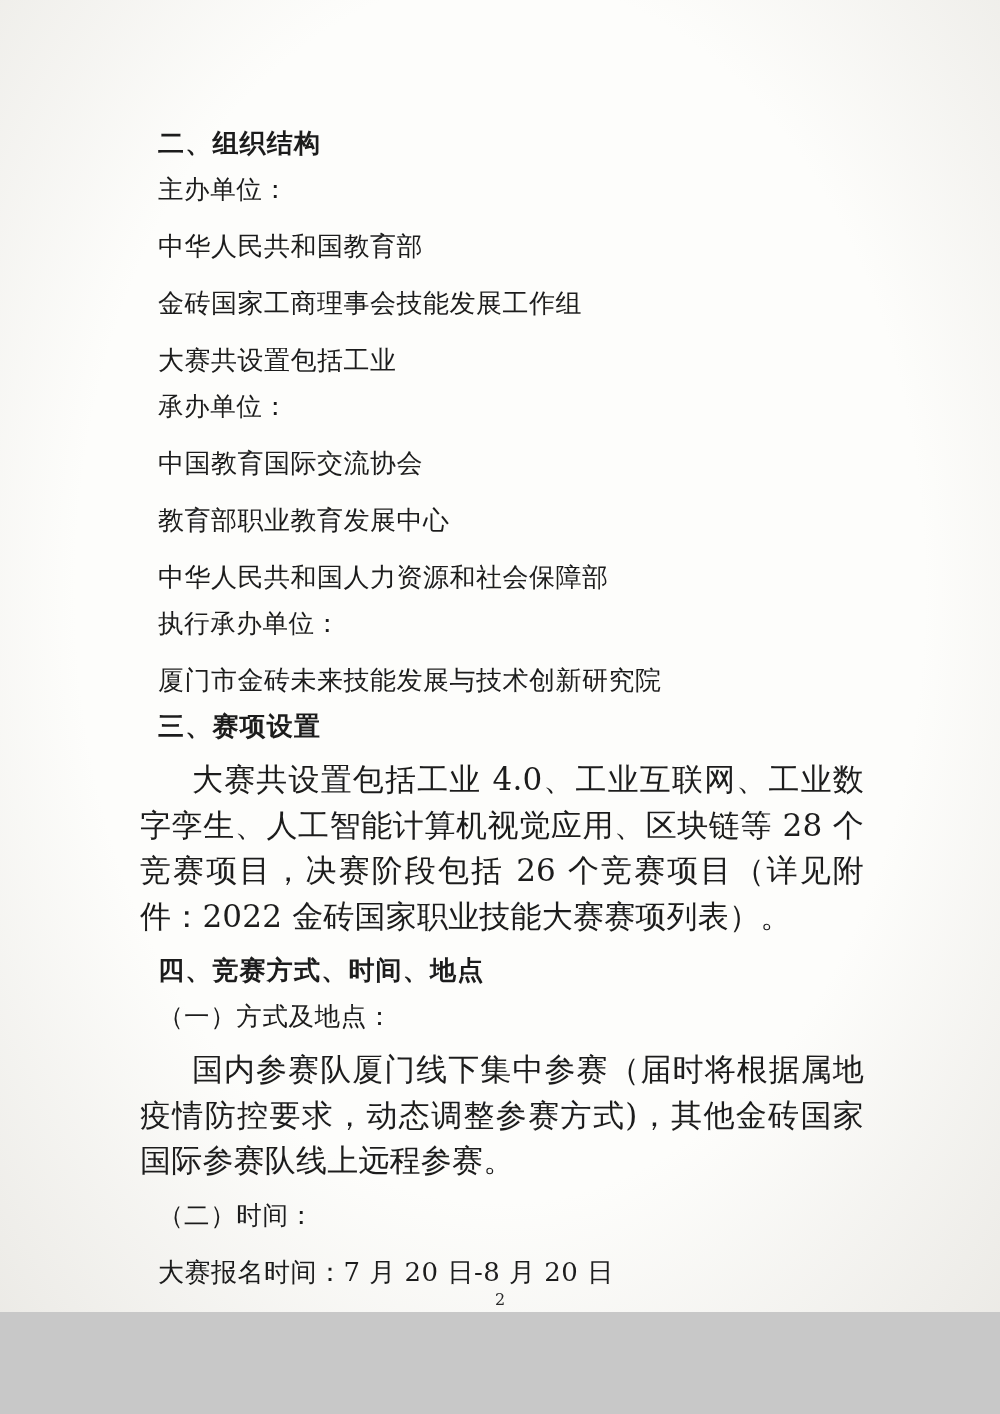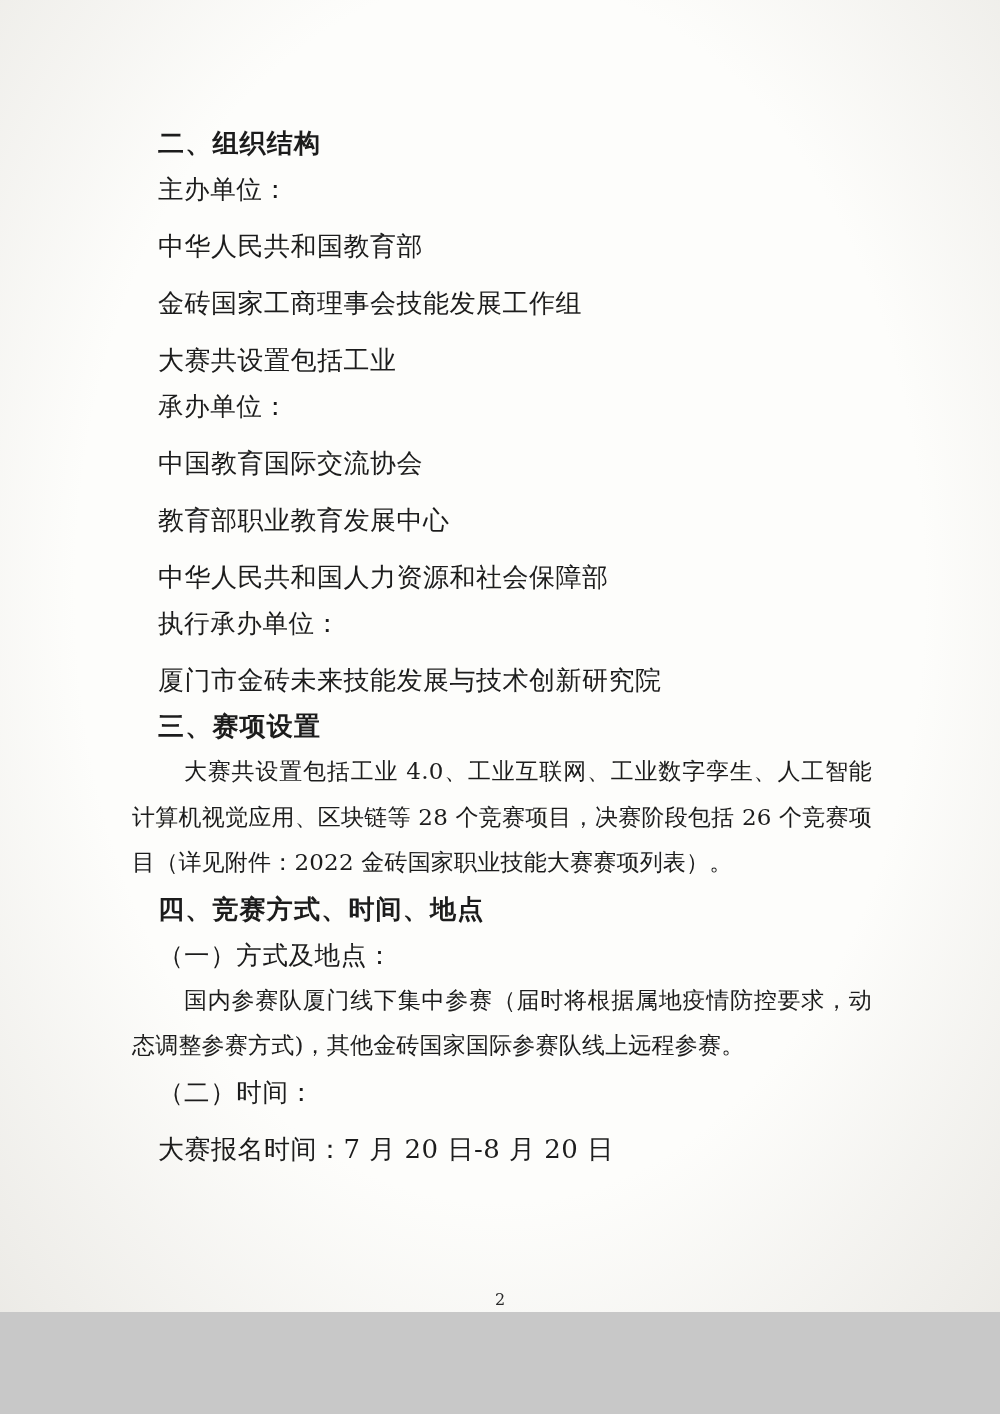--- a/index.html
+++ b/index.html
@@ -52,27 +52,27 @@
   .subheading {
     font-weight: normal;
     font-size: 25.5px;
     line-height: 46px;
     letter-spacing: 0.6px;
   }
   .indent1 {
     padding-left: 26px;
   }
   .para {
-    font-size: 23px;
+    font-size: 31px;
     line-height: 45.5px;
     letter-spacing: 0.2px;
     text-align: justify;
     text-justify: inter-ideograph;
     text-indent: 52px;
-    margin: 0;
+    margin: 8px;
   }
   .page-number {
     position: absolute;
     left: 0;
     right: 0;
     top: 1290px;
     text-align: center;
     font-size: 16px;
     color: #2a2a2a;
     font-family: "DejaVu Serif", "Liberation Serif", serif;

